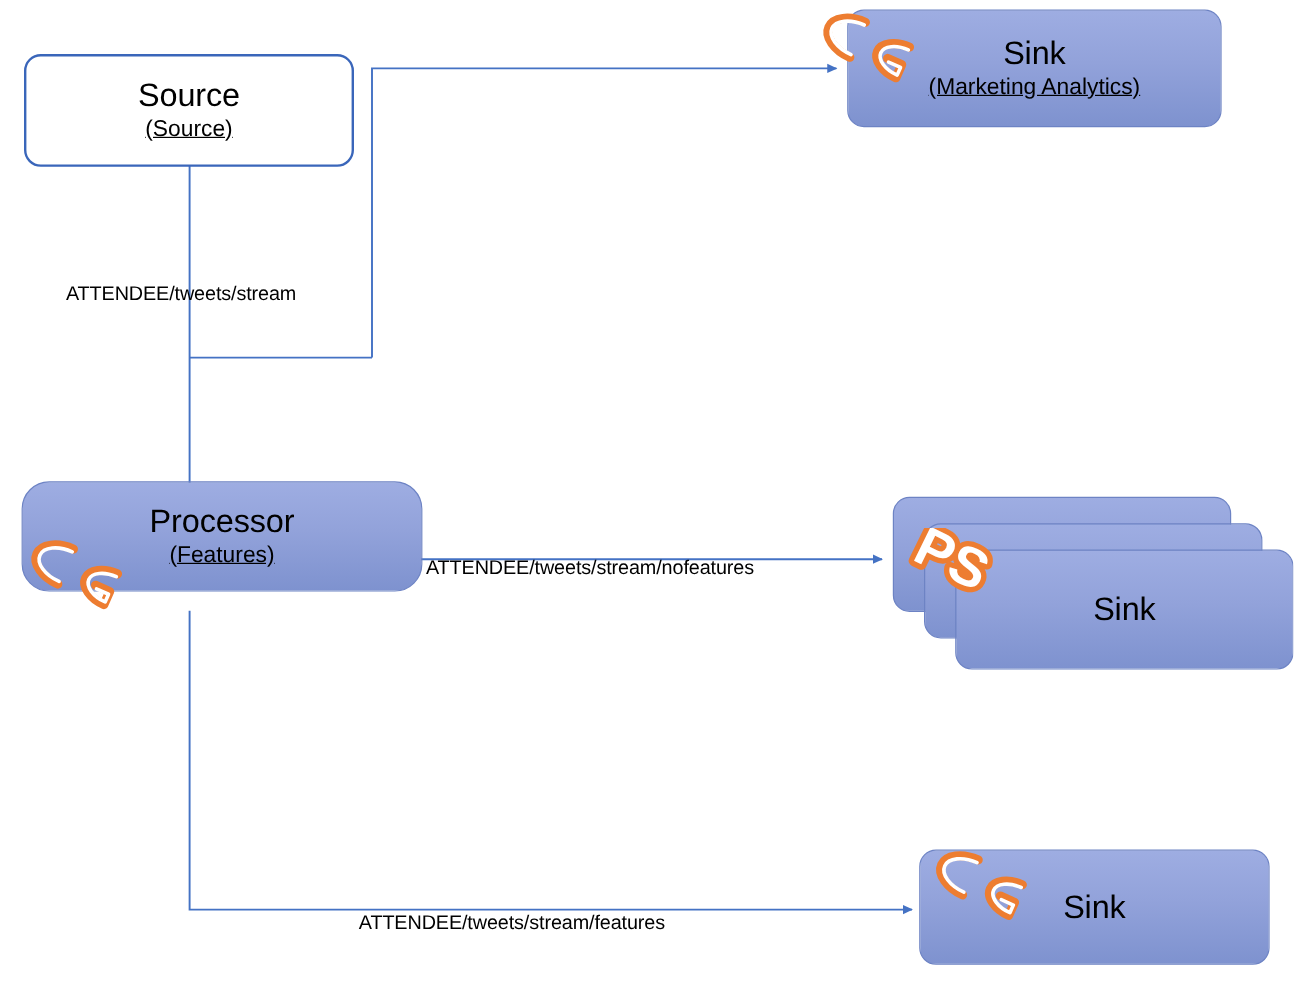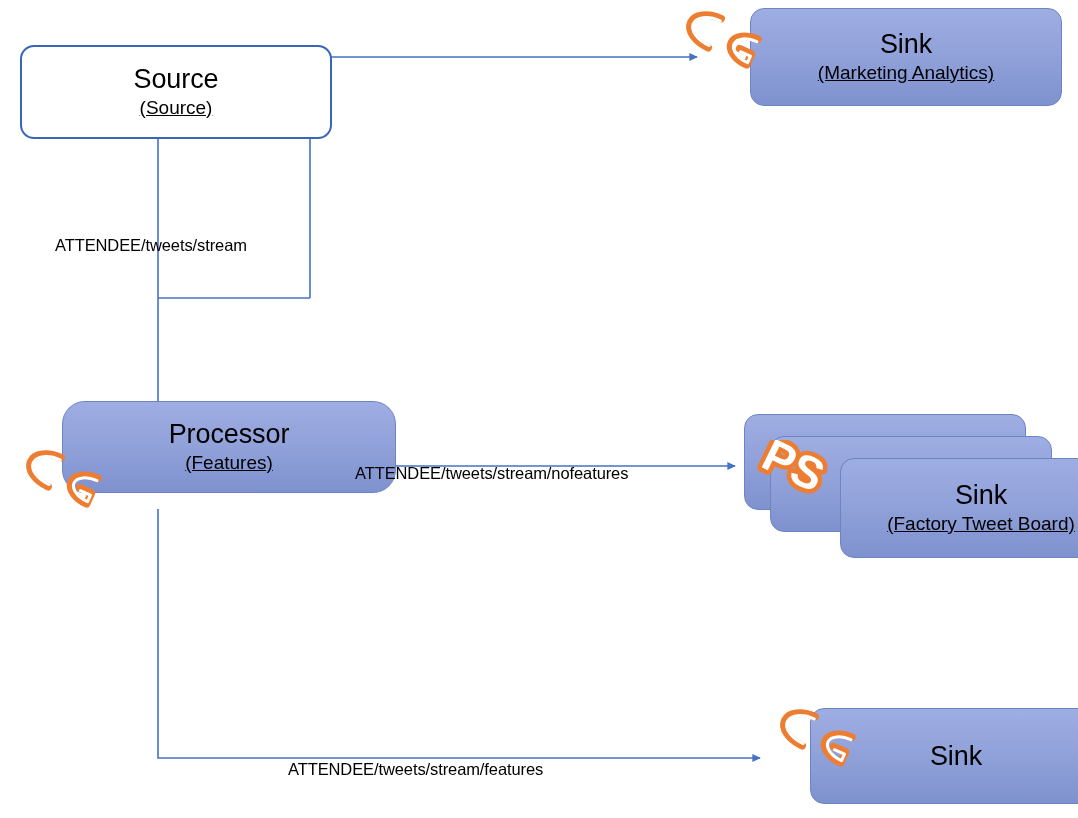--- a/index.html
+++ b/index.html
@@ -37,21 +37,20 @@
     text-align: center;
     color: #000000;
   }
   .node.white {
     background: #ffffff;
     border: 2.5px solid #3a66ba;
   }
   .node.blue {
     background: linear-gradient(to bottom, #9eade2 0%, #92a2da 45%, #7e92cf 100%);
     border: 1px solid #6d83c4;
-    margin-left: 44px;
   }
   .node .title {
     font-size: 27px;
     line-height: 1.05;
     font-weight: 400;
     letter-spacing: -0.1px;
   }
   .node .subtitle {
     font-size: 19px;
     line-height: 1.15;
@@ -103,21 +102,21 @@
 
     <path d="M158,298 L310,298" fill="none" stroke="#4472c4" stroke-width="1.6"></path>
 
     <path d="M158,138 L158,412" fill="none" stroke="#4472c4" stroke-width="1.6" marker-end="url(#arrowdown)"></path>
 
     <path d="M300,466 L735,466" fill="none" stroke="#4472c4" stroke-width="1.6" marker-end="url(#arrow)"></path>
 
     <path d="M158,509 L158,758 L760,758" fill="none" stroke="#4472c4" stroke-width="1.6" marker-end="url(#arrow)"></path>
   </svg>
 
-  <div class="node white" style="left:20px; top:45px; width:312px; height:94px;">
+  <div class="node white" style="left:20px; top:45px; width:275px; height:94px;">
     <div class="title">Source</div>
     <div class="subtitle">(Source)</div>
   </div>
 
   <div class="node blue" style="left:706px; top:8px; width:312px; height:98px;">
     <div class="title">Sink</div>
     <div class="subtitle">(Marketing Analytics)</div>
   </div>
 
   <svg class="logo" style="left:668px; top:8px;" width="104" height="66" viewBox="0 0 104 66">
@@ -156,21 +155,20 @@
       <g fill="none" stroke="#ffffff" stroke-width="3">
         <path d="M86,18.5 A20,11.5 0 1 0 86,41.5 L86,34.5 L75,34.5" stroke-linecap="round" stroke-linejoin="round"></path>
       </g>
     </g>
   </svg>
 
   <div class="stack-card" style="left:744px; top:414px; width:282px; height:96px;"></div>
   <div class="stack-card" style="left:770px; top:436px; width:282px; height:96px;"></div>
   <div class="node blue" style="left:796px; top:458px; width:282px; height:100px;">
     <div class="title">Sink</div>
-    <div class="subtitle">(Factory Tweet Board)</div>
   </div>
 
   <svg class="logo" style="left:752px; top:440px;" width="110" height="70" viewBox="0 0 110 70">
     <g transform="rotate(26 55 35)">
       <text x="8" y="48" font-family="'Liberation Sans', sans-serif" font-size="46" font-weight="bold" fill="none" stroke="#ed7d31" stroke-width="9" stroke-linejoin="round">PS</text>
       <text x="8" y="48" font-family="'Liberation Sans', sans-serif" font-size="46" font-weight="bold" fill="#ffffff">PS</text>
     </g>
   </svg>
 
   <div class="node blue" style="left:766px; top:708px; width:292px; height:96px;">
@@ -191,15 +189,15 @@
       <g fill="none" stroke="#ffffff" stroke-width="3">
         <path d="M86,18.5 A20,11.5 0 1 0 86,41.5 L86,34.5 L75,34.5" stroke-linecap="round" stroke-linejoin="round"></path>
       </g>
     </g>
   </svg>
 
   <div class="edge-label" style="left:55px; top:236px;">ATTENDEE/tweets/stream</div>
 
   <div class="edge-label" style="left:355px; top:464px;">ATTENDEE/tweets/stream/nofeatures</div>
 
-  <div class="edge-label" style="left:288px; top:760px;">ATTENDEE/tweets/stream/features</div>
+  <div class="edge-label" style="left:299px; top:760px;">ATTENDEE/tweets/stream/features</div>
 
 </div>
 
 </body></html>

